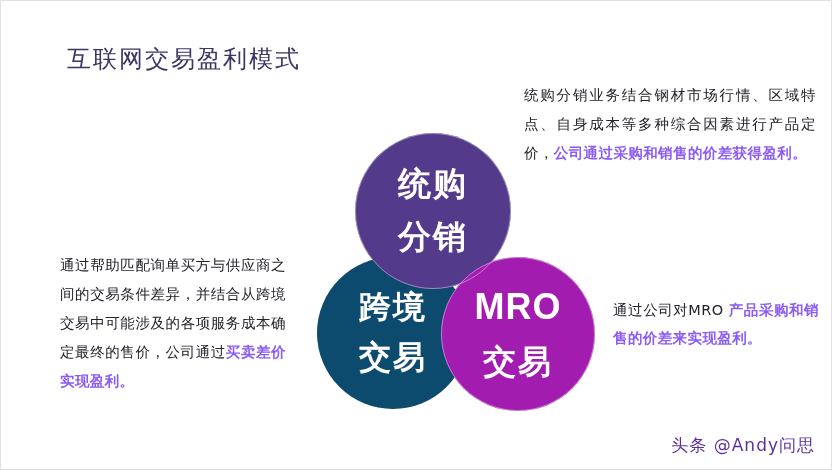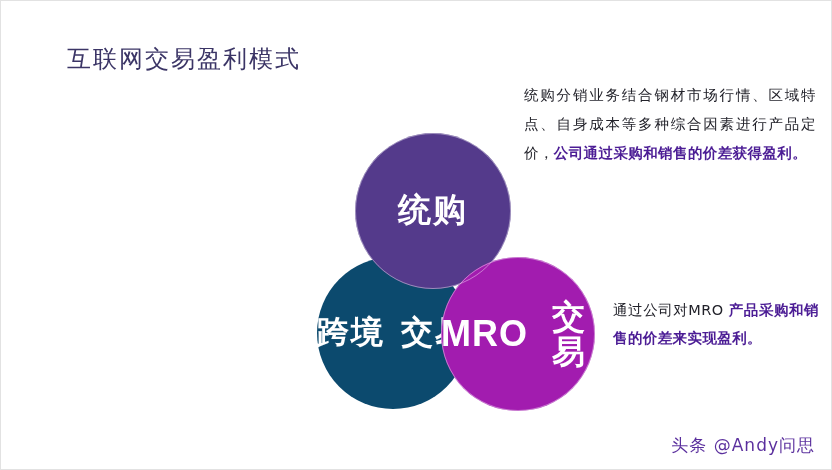--- a/index.html
+++ b/index.html
@@ -35,20 +35,21 @@
     position: absolute;
     left: 292px;
     top: 128px;
     width: 312px;
     height: 288px;
   }
   .circle {
     position: absolute;
     border-radius: 50%;
     display: flex;
+    flex-direction: column;
     align-items: center;
     justify-content: center;
     color: #ffffff;
     text-align: center;
     line-height: 1.06;
     letter-spacing: 2px;
     gap: 16px;
   }
   .circle .cline { display: block; }
 
@@ -118,21 +119,21 @@
   
   .body-text {
     position: absolute;
     color: #22222a;
     font-size: 14.5px;
     line-height: 29px;
     letter-spacing: .4px;
     text-align: justify;
     font-family: "DejaVu Sans", "Liberation Sans", sans-serif;
   }
-  .body-text .accent { color: #4c1d95; font-weight: 600; }
+  .body-text .accent { color: #8b5cf6; font-weight: 600; }
 
   #text-top-right {
     left: 523px;
     top: 80px;
     width: 292px;
   }
   #text-left {
     left: 59px;
     top: 250px;
     width: 226px;
@@ -166,31 +167,33 @@
 
   <div class="venn">
 
     <div class="circle" id="circle-cross-border">
       <span class="cline first">跨境</span>
       <span class="cline">交易</span>
     </div>
 
     <div class="circle" id="circle-procurement">
       <span class="cline first">统购</span>
+      <span class="cline">分销</span>
     </div>
 
     <div class="circle" id="circle-mro">
       <span class="cline latin">MRO</span>
       <span class="cline han">交易</span>
     </div>
 
     <div class="arc" id="arc-procurement"></div>
     <div class="arc" id="arc-mro"></div>
   </div>
 
   <div class="body-text" id="text-top-right"><span>统购分销业务结合钢材市场行情、区域特点、自身成本等多种综合因素进行产品定价，</span><span class="accent">公司通过采购和销售的价差获得盈利。</span></div>
 
+  <div class="body-text" id="text-left"><span>通过帮助匹配询单买方与供应商之间的交易条件差异，并结合从跨境交易中可能涉及的各项服务成本确定最终的售价，公司通过</span><span class="accent">买卖差价实现盈利。</span></div>
 
   <div class="body-text" id="text-bottom-right"><span>通过公司对MRO </span><span class="accent">产品采购和销售的价差来实现盈利。</span></div>
 
   <div id="watermark">头条 @Andy问思</div>
 
 </div>
 
 </body></html>

